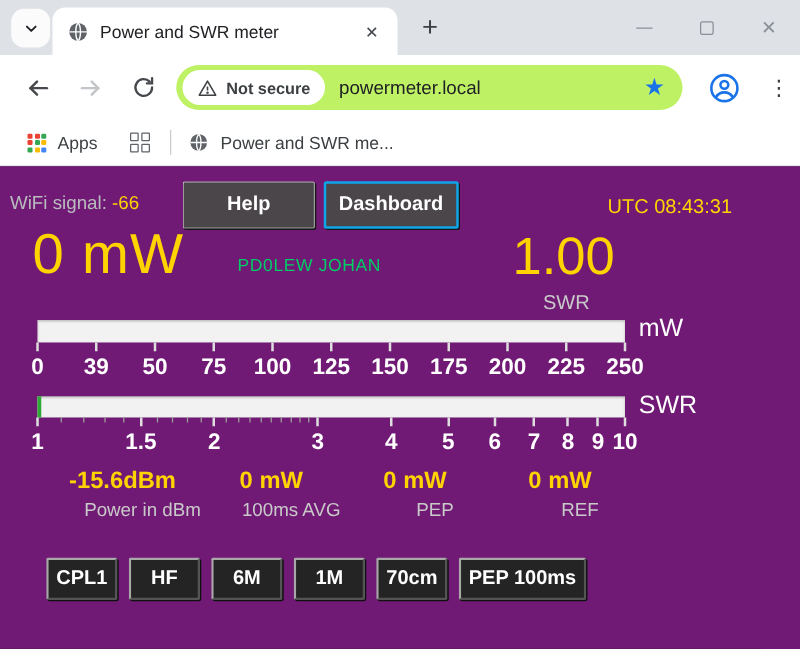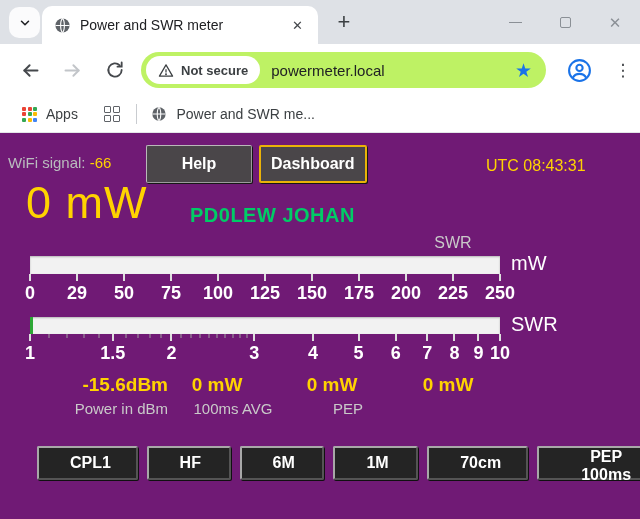--- a/index.html
+++ b/index.html
@@ -42,50 +42,50 @@
   .squares-icon span{width:7px;height:7px;border:1.7px solid #5f6368;border-radius:1px;}
   .bm-divider{width:1px;height:20px;background:#c9ccd0;margin:0 14px 0 16px;}
   .bm-item{display:flex;align-items:center;gap:9px;}
 
   
   .page{position:absolute;left:0;top:133px;width:640px;height:422px;background:#701a75;color:#c9c9c9;}
   .wifi-line{position:absolute;left:8px;top:21px;font-size:15px;color:#b9bcbe;}
   .yellow{color:#ffd300;}
   .nav-btns{position:absolute;left:146px;top:12px;display:flex;gap:7px;}
   .nav-btn{height:38px;min-width:106px;background:#4a4649;border:1px solid #9c9c9c;border-top-color:#b9b9b9;border-left-color:#b9b9b9;color:#ffffff;font-weight:700;font-size:16px;font-family:"Liberation Sans",sans-serif;border-radius:2px;padding:0 10px;box-shadow:1px 1px 0 #161616;}
-  .nav-btn.focused{border:2px solid #eab308;}
+  .nav-btn.focused{border:2px solid #0ea5e9;}
   .utc-clock{position:absolute;left:486px;top:24px;font-size:16px;color:#ffd300;white-space:nowrap;}
 
   .power-big{position:absolute;left:26px;top:44px;font-size:45px;color:#ffd300;letter-spacing:1px;}
-  .callsign{position:absolute;left:190px;top:71px;font-size:20px;font-weight:700;color:#00cc66;letter-spacing:.5px;}
+  .callsign{position:absolute;left:190px;top:71px;font-size:14px;font-weight:400;color:#00cc66;letter-spacing:.5px;}
   .swr-big{position:absolute;left:410px;top:48px;font-size:42px;color:#ffd300;}
   .alarm-line{position:absolute;left:190px;top:101px;font-size:15px;color:#c9c9c9;}
   .alarm-line .yellow{font-weight:700;}
   .swr-caption{position:absolute;left:420px;top:101px;width:66px;text-align:center;font-size:16px;color:#c9c9c9;}
 
   .meter-track{position:absolute;left:30px;width:470px;background:#f2f2f2;box-shadow:inset 0 1px 2px rgba(0,0,0,.25);}
   .meter-track .fill{height:100%;background:#2ea836;}
   .track-power{top:123px;height:18px;}
   .track-swr{top:184px;height:17px;}
   .meter-unit{position:absolute;left:511px;font-size:20px;font-weight:400;color:#ffffff;}
   .unit-power{top:119px;} .unit-swr{top:180px;}
   .scale{position:absolute;left:30px;width:470px;height:32px;}
   .scale-power{top:141px;} .scale-swr{top:201px;}
   .tick{position:absolute;top:0;width:2px;height:7px;background:#dedede;transform:translateX(-50%);}
   .tick.minor{width:1px;height:4px;background:#9f9f9f;}
   .tick-label{position:absolute;top:9px;transform:translateX(-50%);font-size:18px;font-weight:700;color:#ffffff;white-space:nowrap;}
 
   .reading{position:absolute;top:241px;width:130px;text-align:center;}
   .reading .rv{font-size:19px;font-weight:700;color:#ffd300;}
   .reading .rl{font-size:15px;color:#c9c9c9;margin-top:4px;margin-left:32px;}
-  .reading-0{left:28px;width:140px;text-align:right;}
+  .reading-0{left:28px;width:140px;text-align:center;}
   .reading-1{left:152px;} .reading-2{left:267px;} .reading-3{left:383px;}
 
   .bands{position:absolute;left:37px;top:313px;display:flex;gap:9px;}
-  .band-btn{height:34px;min-width:57px;padding:0 31px;background:#242424;border:2px outset #a8a8a8;color:#ffffff;font-weight:700;font-size:16px;font-family:"Liberation Sans",sans-serif;border-radius:2px;box-shadow:1px 1px 0 #101010;}
+  .band-btn{height:34px;min-width:57px;padding:0 6px;background:#242424;border:2px outset #a8a8a8;color:#ffffff;font-weight:700;font-size:16px;font-family:"Liberation Sans",sans-serif;border-radius:2px;box-shadow:1px 1px 0 #101010;}
   svg{display:block;}
 </style>
 </head>
 <body>
 
 <div class="window">
 
   <div class="tabstrip">
     <div class="tab-search-btn">
       <span>
@@ -198,31 +198,32 @@
     <div class="wifi-line"><span>WiFi signal: </span><span class="yellow">-66</span></div>
 
     <div class="nav-btns">
       <button class="nav-btn">Help</button>
       <button class="nav-btn focused">Dashboard</button>
     </div>
     <div class="utc-clock">UTC 08:43:31</div>
 
     <div class="power-big">0 mW</div>
     <div class="callsign">PD0LEW JOHAN</div>
+    <div class="swr-big">1.00</div>
     <div class="swr-caption">SWR</div>
 
     <div class="meter-track track-power">
         <div class="fill" id="fill-power" style="width: 0%;"></div>
       </div>
     <div class="meter-unit unit-power">mW</div>
     <div class="scale scale-power" id="scale-power">
         <div class="tick" style="left: 0%;"></div>
         <div class="tick-label" style="left: 0%;">0</div>
         <div class="tick" style="left: 10%;"></div>
-        <div class="tick-label" style="left: 10%;">29</div>
+        <div class="tick-label" style="left: 10%;">39</div>
         <div class="tick" style="left: 20%;"></div>
         <div class="tick-label" style="left: 20%;">50</div>
         <div class="tick" style="left: 30%;"></div>
         <div class="tick-label" style="left: 30%;">75</div>
         <div class="tick" style="left: 40%;"></div>
         <div class="tick-label" style="left: 40%;">100</div>
         <div class="tick" style="left: 50%;"></div>
         <div class="tick-label" style="left: 50%;">125</div>
         <div class="tick" style="left: 60%;"></div>
         <div class="tick-label" style="left: 60%;">150</div>
@@ -290,20 +291,21 @@
         <div class="reading reading-1">
           <div class="rv">0 mW</div>
           <div class="rl">100ms AVG</div>
         </div>
         <div class="reading reading-2">
           <div class="rv">0 mW</div>
           <div class="rl">PEP</div>
         </div>
         <div class="reading reading-3">
           <div class="rv">0 mW</div>
+          <div class="rl">REF</div>
         </div>
       </div>
 
     <div class="bands" id="bands">
         <button class="band-btn">CPL1</button>
         <button class="band-btn">HF</button>
         <button class="band-btn">6M</button>
         <button class="band-btn">1M</button>
         <button class="band-btn">70cm</button>
         <button class="band-btn">PEP 100ms</button>

